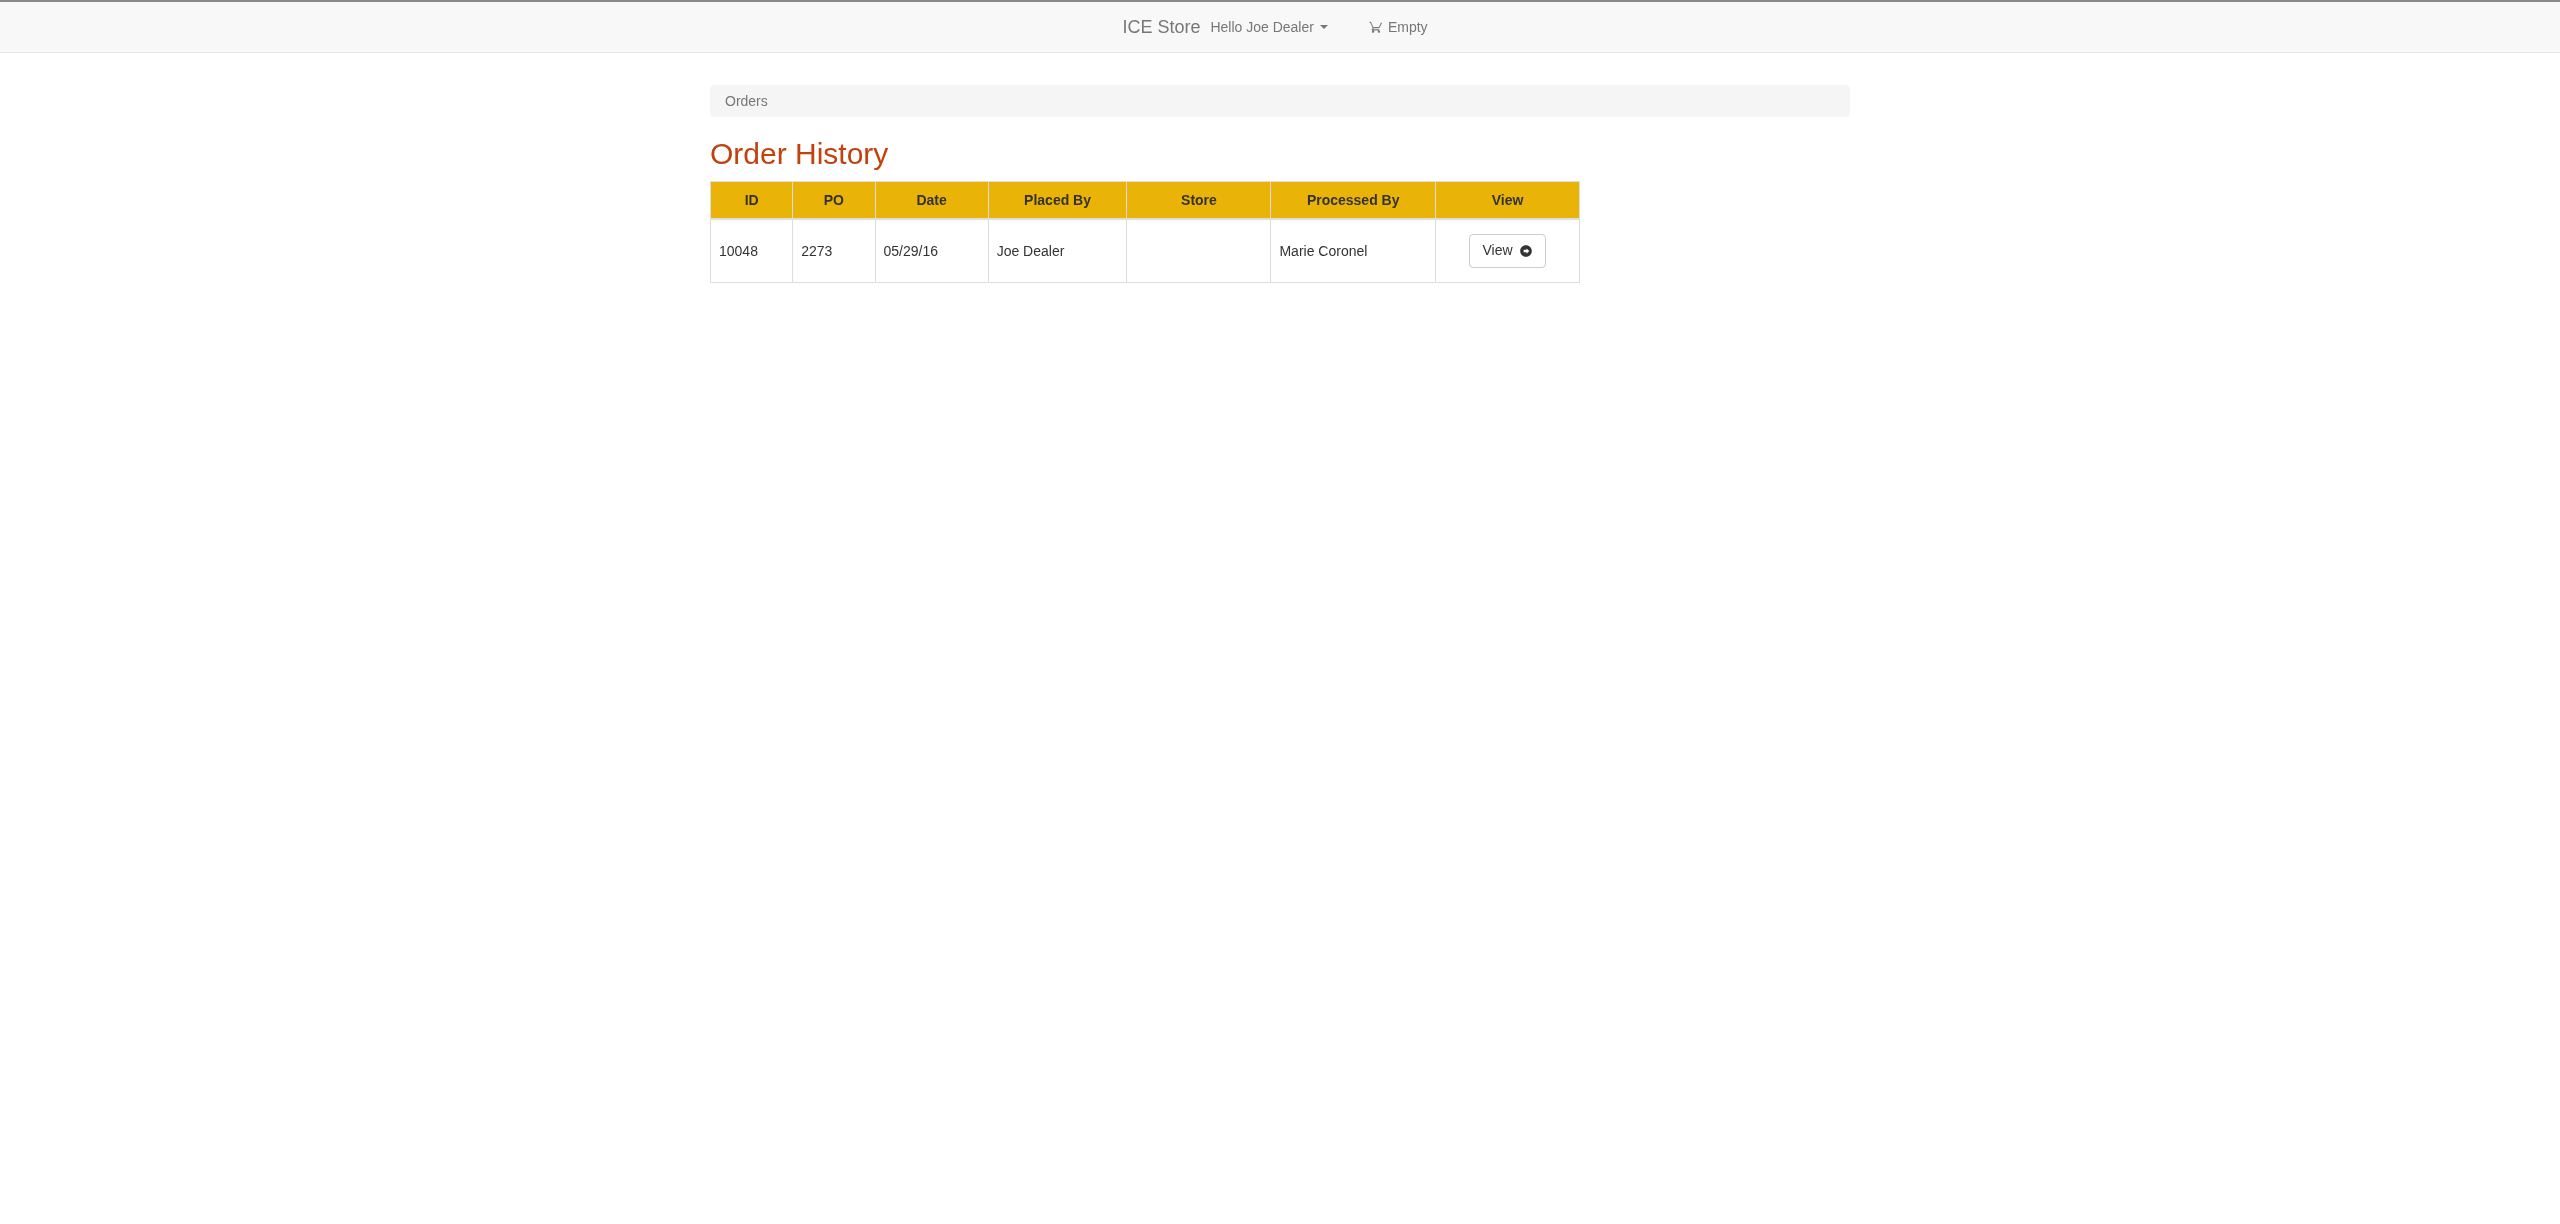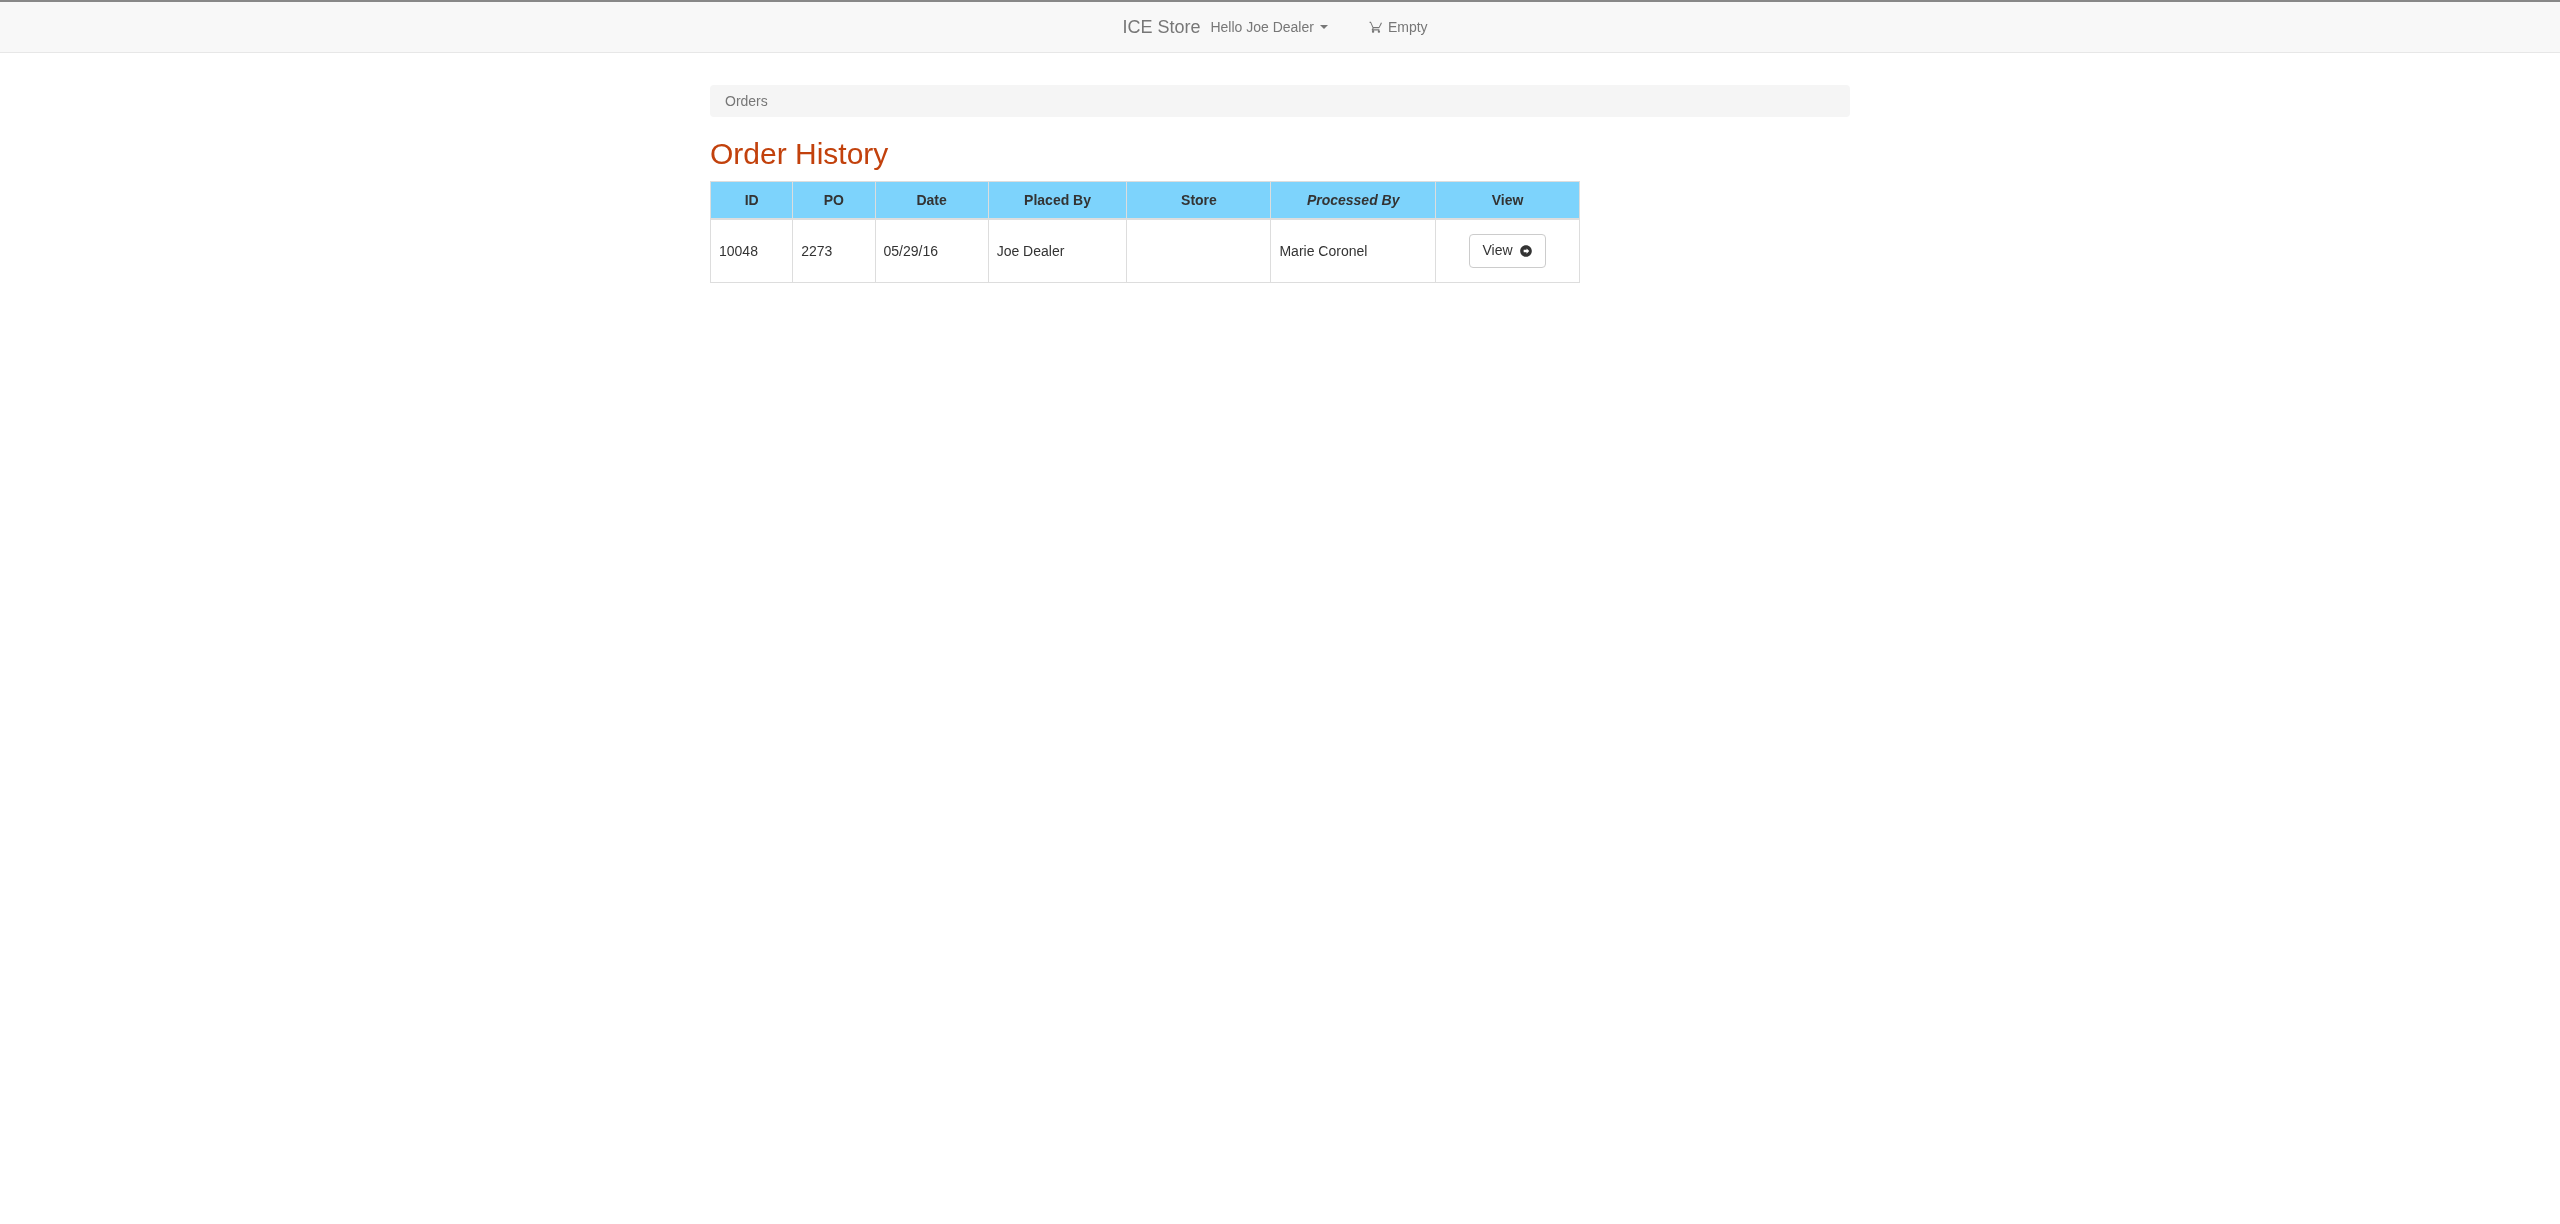--- a/index.html
+++ b/index.html
@@ -82,30 +82,30 @@
     .table th, .table td {
       border: 1px solid #ddd;
       padding: 8px;
       text-align: left;
       vertical-align: middle;
     }
     .table th {
       font-weight: 700;
       text-align: center;
       padding: 10px 8px;
-      background: #7dd3fc;
+      background: #eab308;
       border-bottom: 2px solid #ddd;
     }
     .table td { padding: 14px 8px; }
     .col-id { width: 80px; }
     .col-po { width: 80px; }
     .col-date { width: 110px; }
     .col-placed { width: 135px; }
     .col-total { width: 140px; }
-    .col-proc { width: 160px; font-style: italic; }
+    .col-proc { width: 160px; }
     .col-view { width: 140px; text-align: center !important; }
     .btn {
       display: inline-flex;
       align-items: center;
       gap: 6px;
       padding: 6px 12px;
       font-size: 14px;
       line-height: 1.4;
       color: #333;
       background: #fff;

